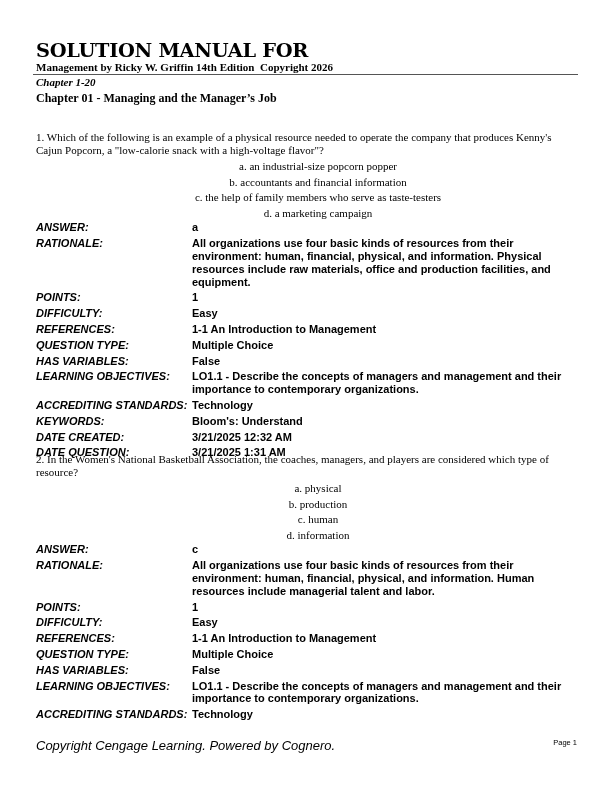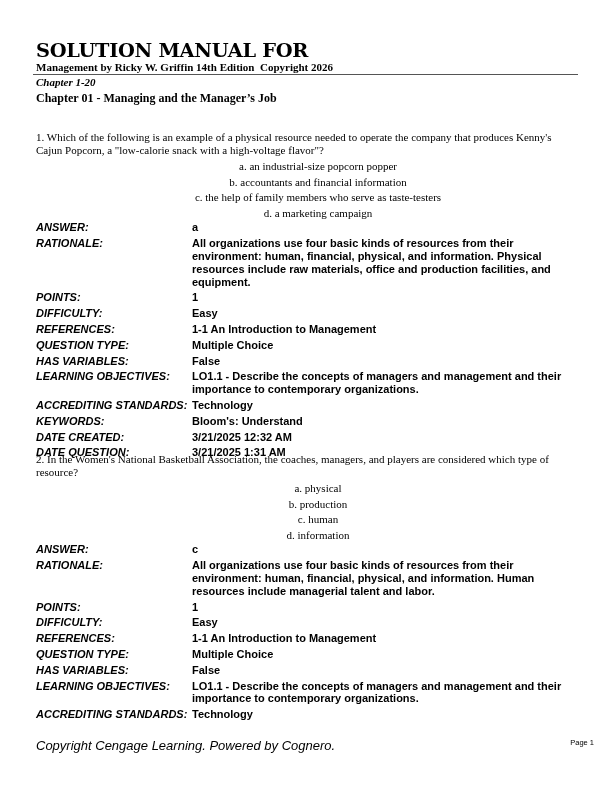--- a/index.html
+++ b/index.html
@@ -39,21 +39,21 @@
   }
   .meta-row { display: flex; }
   .meta-label { width: 156px; flex: none; font-style: italic; }
   .meta-value { width: 374px; }
   .meta-row + .meta-row { margin-top: 3px; }
   .footer-left {
     position: absolute; left: 36px; top: 738px;
     font-family: "Liberation Sans", sans-serif; font-style: italic; font-size: 13px;
   }
   .footer-right {
-    position: absolute; right: 18px; top: 738px;
+    position: absolute; right: 35px; top: 738px;
     font-family: "Liberation Sans", sans-serif; font-size: 7.5px;
   }
 </style>
 </head>
 <body>
 
 <div class="page">
   <div class="title">SOLUTION MANUAL FOR</div>
   <div class="subtitle">Management by Ricky W. Griffin 14th Edition  Copyright 2026</div>
   <div class="rule"></div>

